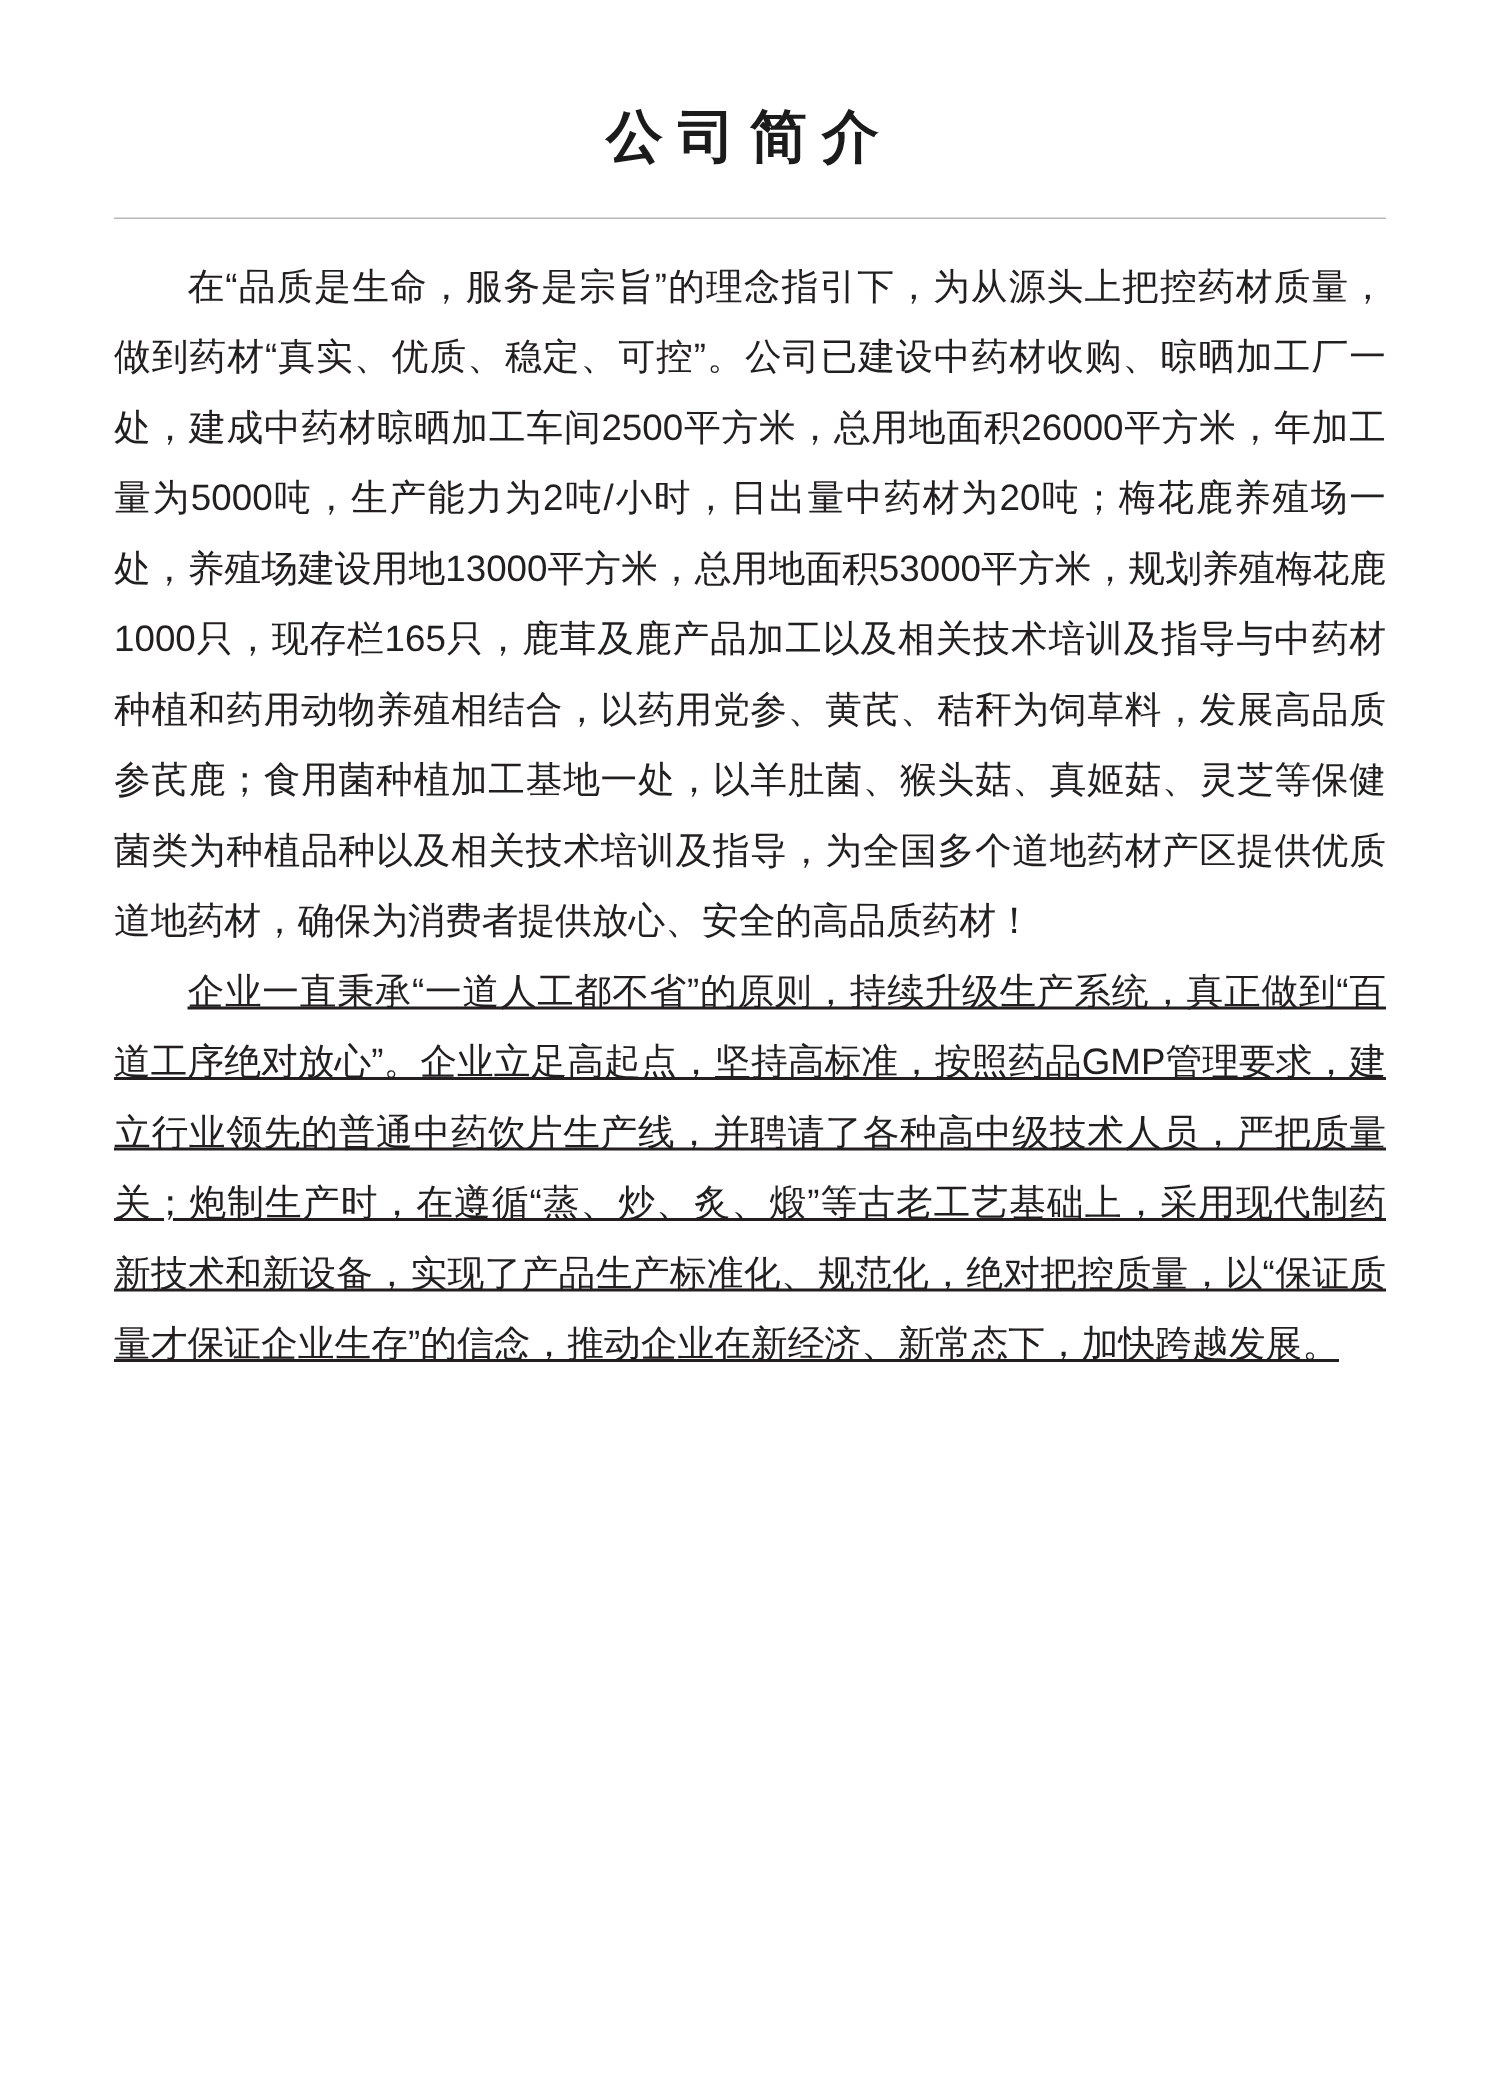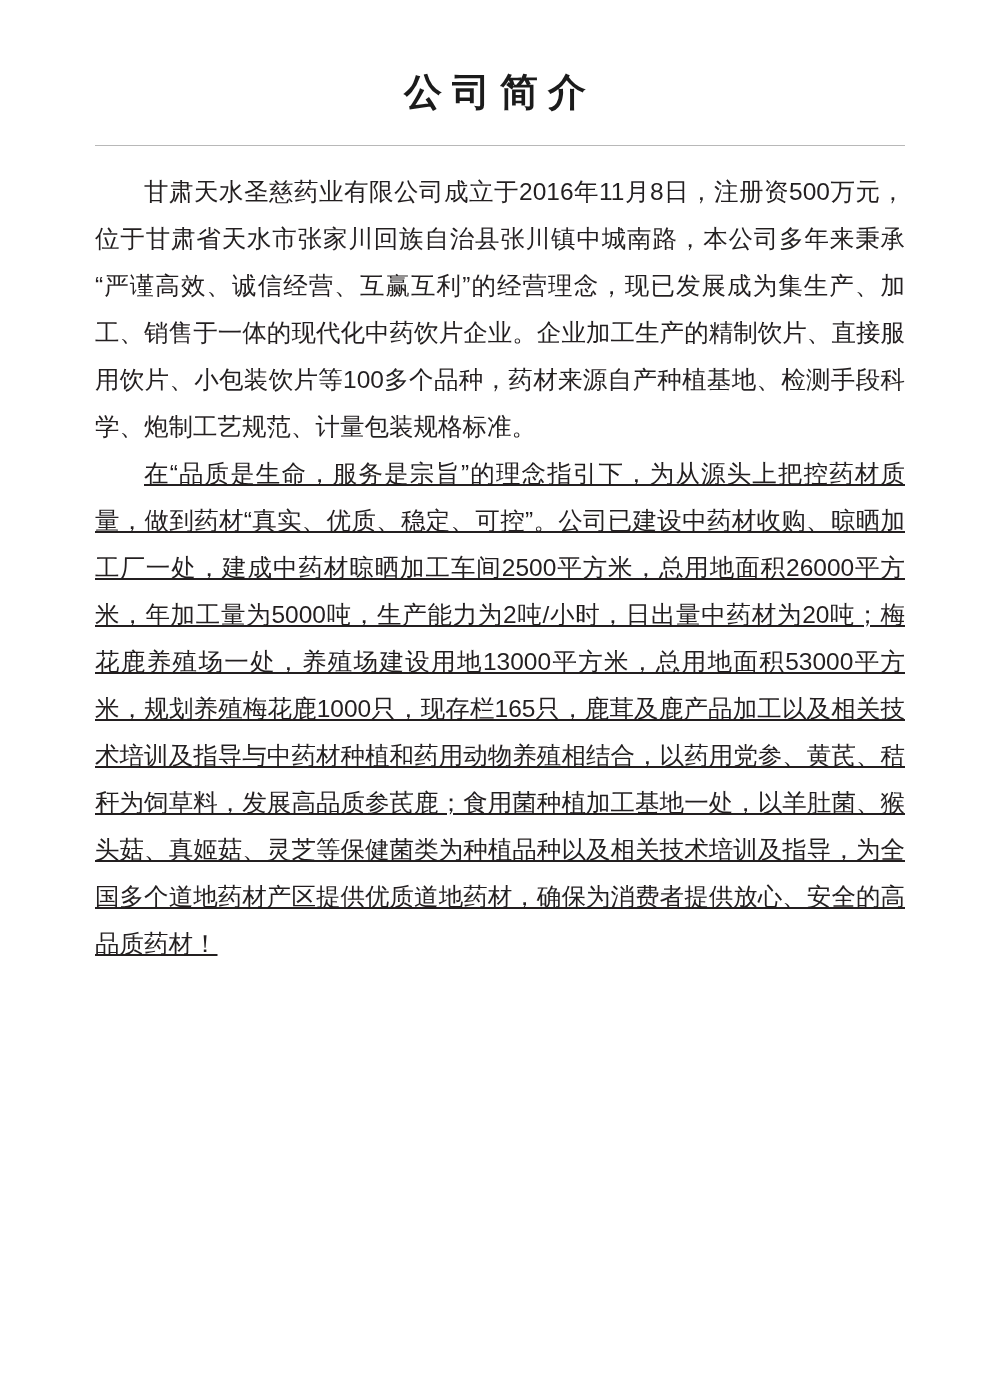--- a/index.html
+++ b/index.html
@@ -13,21 +13,21 @@
     height: 1391px;
     font-family: "Liberation Sans", "DejaVu Sans", sans-serif;
     color: #231f20;
     position: relative;
     overflow: hidden;
   }
   .page {
     width: 1000px;
     height: 1391px;
     box-sizing: border-box;
-    padding: 0 95px;
+    padding: 0 76px;
     position: relative;
   }
   .doc-title {
     text-align: center;
     font-size: 38px;
     font-weight: bold;
     letter-spacing: 10px;
     color: #1b1b1b;
     margin: 0;
     padding-top: 68px;
@@ -63,17 +63,17 @@
 </head>
 <body>
 
 <div class="page">
 
   <h1 class="doc-title">公司简介</h1>
 
   <hr class="title-rule">
 
   <div class="body-copy">
-    <p class="para">甘肃天水圣慈药业有限公司成立于2016年11月8日，注册资500万元，位于甘肃省天水市张家川回族自治县张川镇中城南路，本公司多年来秉承“严谨高效、诚信经营、互赢互利”的经营理念，现已发展成为集生产、加工、销售于一体的现代化中药饮片企业。企业加工生产的精制饮片、直接服用饮片、小包装饮片等100多个品种，药材来源自产种植基地、检测手段科学、炮制工艺规范、计量包装规格标准。</p>
     <p class="para">在“品质是生命，服务是宗旨”的理念指引下，为从源头上把控药材质量，做到药材“真实、优质、稳定、可控”。公司已建设中药材收购、晾晒加工厂一处，建成中药材晾晒加工车间2500平方米，总用地面积26000平方米，年加工量为5000吨，生产能力为2吨/小时，日出量中药材为20吨；梅花鹿养殖场一处，养殖场建设用地13000平方米，总用地面积53000平方米，规划养殖梅花鹿1000只，现存栏165只，鹿茸及鹿产品加工以及相关技术培训及指导与中药材种植和药用动物养殖相结合，以药用党参、黄芪、秸秆为饲草料，发展高品质参芪鹿；食用菌种植加工基地一处，以羊肚菌、猴头菇、真姬菇、灵芝等保健菌类为种植品种以及相关技术培训及指导，为全国多个道地药材产区提供优质道地药材，确保为消费者提供放心、安全的高品质药材！</p>
+    <p class="para">企业一直秉承“一道人工都不省”的原则，持续升级生产系统，真正做到“百道工序绝对放心”。企业立足高起点，坚持高标准，按照药品GMP管理要求，建立行业领先的普通中药饮片生产线，并聘请了各种高中级技术人员，严把质量关；炮制生产时，在遵循“蒸、炒、炙、煅”等古老工艺基础上，采用现代制药新技术和新设备，实现了产品生产标准化、规范化，绝对把控质量，以“保证质量才保证企业生存”的信念，推动企业在新经济、新常态下，加快跨越发展。</p>
   </div>
 
 </div>
 
 </body></html>

